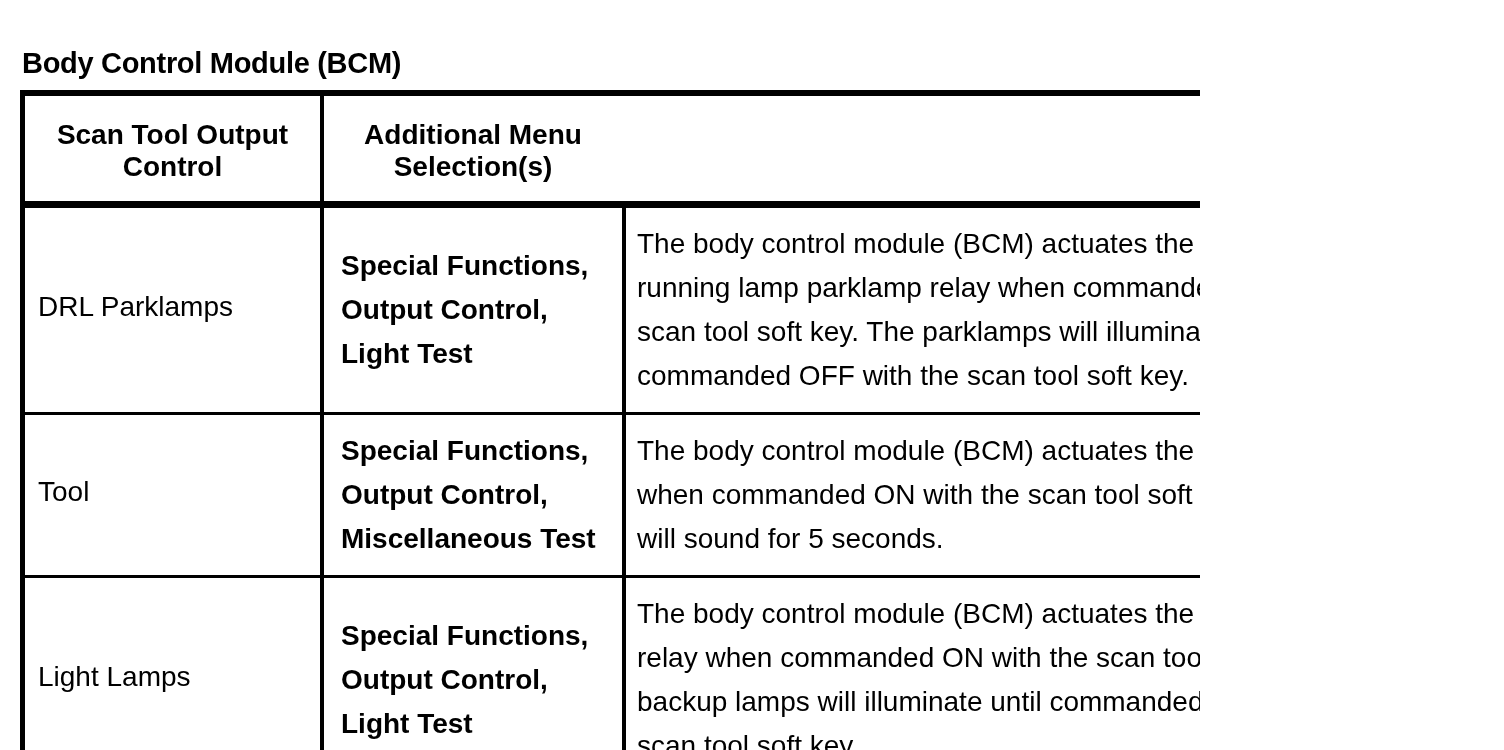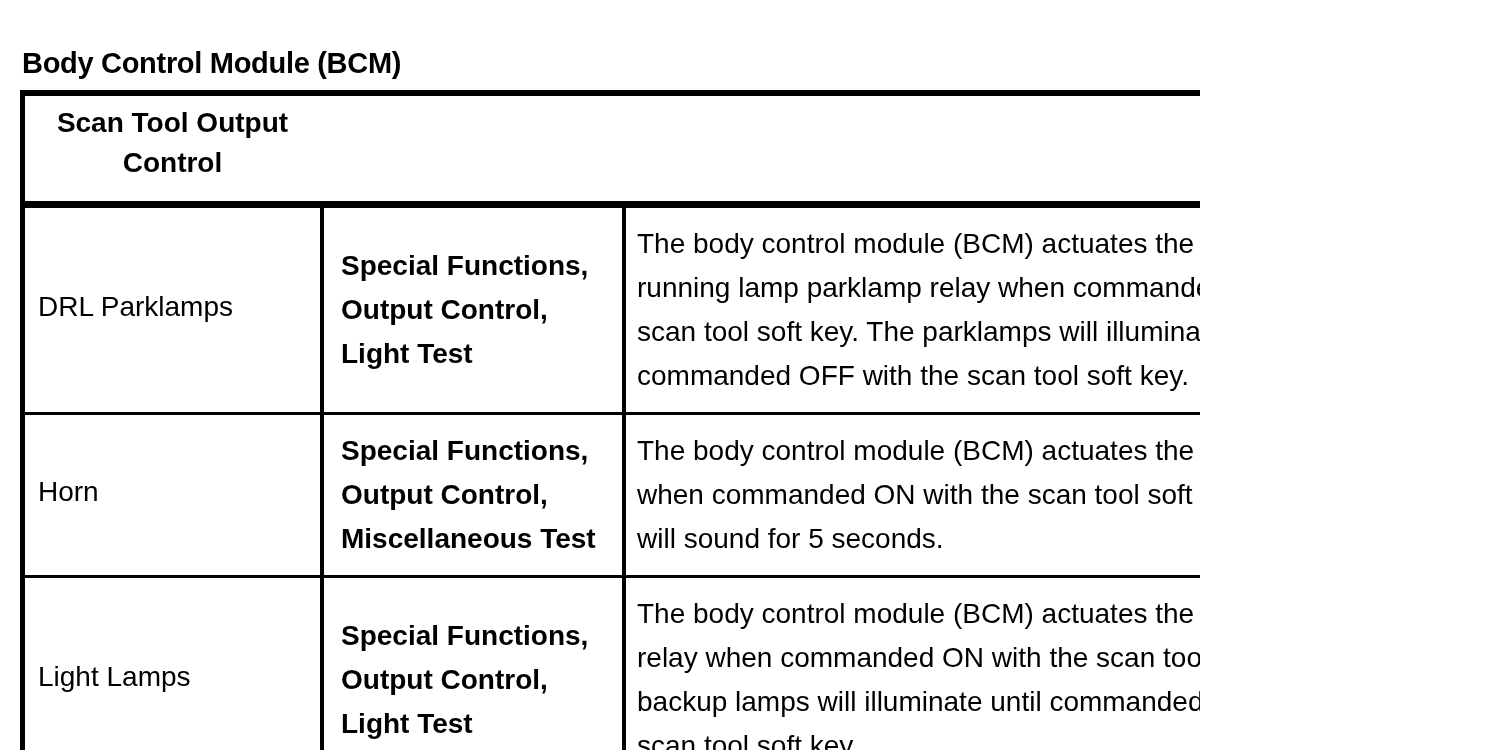--- a/index.html
+++ b/index.html
@@ -60,21 +60,21 @@
   .col1 { width: 295px; }
   .col2 { width: 302px; border-left: 4px solid #000; }
   .col3 { flex: 1;      border-left: 4px solid #000; }
 
   .header-row .tcell {
     min-height: 105px;
     justify-content: flex-end;
     align-items: center;
     text-align: center;
     font-weight: bold;
-    line-height: 40px;
+    line-height: 32px;
     padding-bottom: 18px;
   }
   .data-row .col1 { padding: 8px 6px 14px 13px; }
   .data-row .col2 { padding: 14px 6px 14px 17px; font-weight: bold; }
   .data-row .col3 { padding: 14px 24px 14px 11px; }
 
   
   .continuation {
     position: absolute;
     left: 20px;
@@ -98,35 +98,37 @@
 
 <div class="page">
 
   <div class="doc-title">Body Control Module (BCM)</div>
 
   <div class="bcm-table">
 
     <div class="trow header-row">
       <div class="tcell col1">Scan Tool Output
 Control</div>
+      <div class="tcell col2">Additional Menu
+Selection(s)</div>
     </div>
 
     <div class="trow data-row">
       <div class="tcell col1">DRL Parklamps</div>
       <div class="tcell col2">Special Functions,
 Output Control,
 Light Test</div>
       <div class="tcell col3">The body control module (BCM) actuates the daytime
 running lamp parklamp relay when commanded ON with the
 scan tool soft key. The parklamps will illuminate until
 commanded OFF with the scan tool soft key.</div>
     </div>
 
     <div class="trow data-row">
-      <div class="tcell col1">Horn</div>
+      <div class="tcell col1">Tool</div>
       <div class="tcell col2">Special Functions,
 Output Control,
 Miscellaneous Test</div>
       <div class="tcell col3">The body control module (BCM) actuates the horn relay
 when commanded ON with the scan tool soft key. The horn
 will sound for 5 seconds.</div>
     </div>
 
     <div class="trow data-row">
       <div class="tcell col1">Light Lamps</div>

